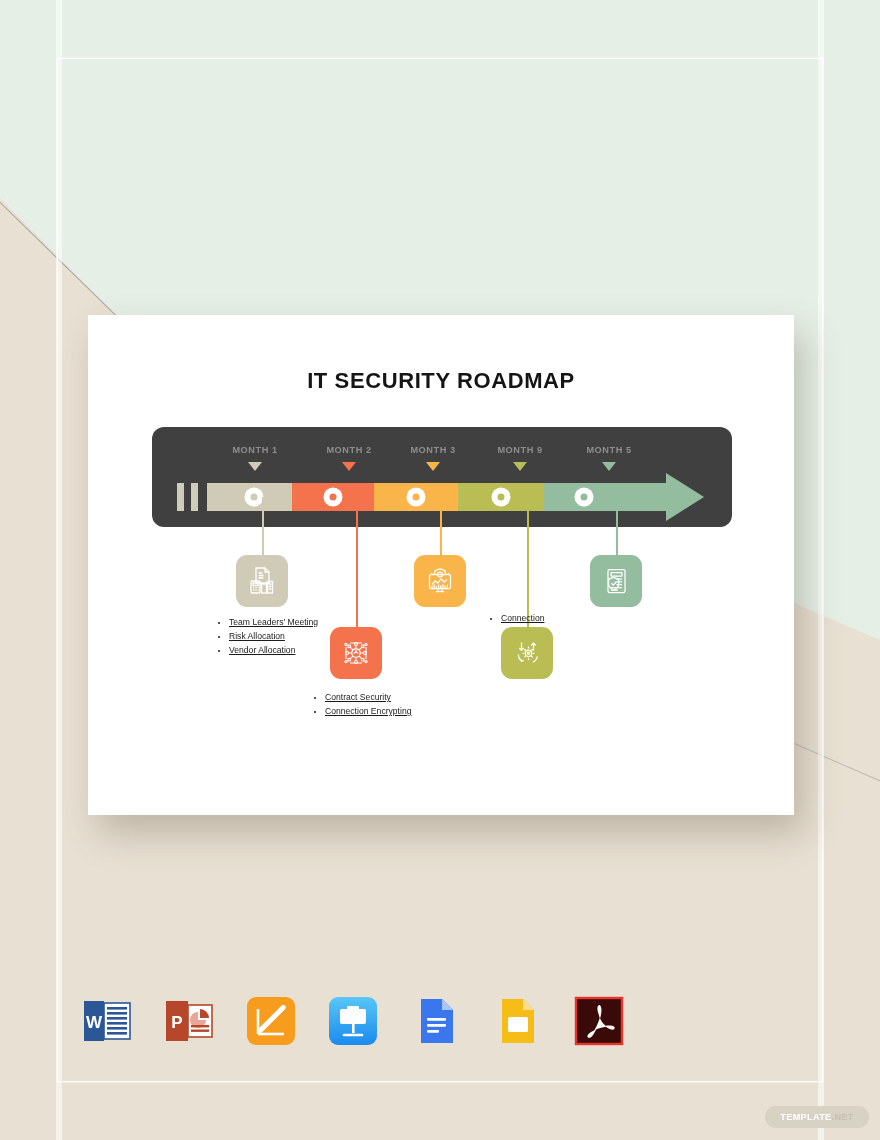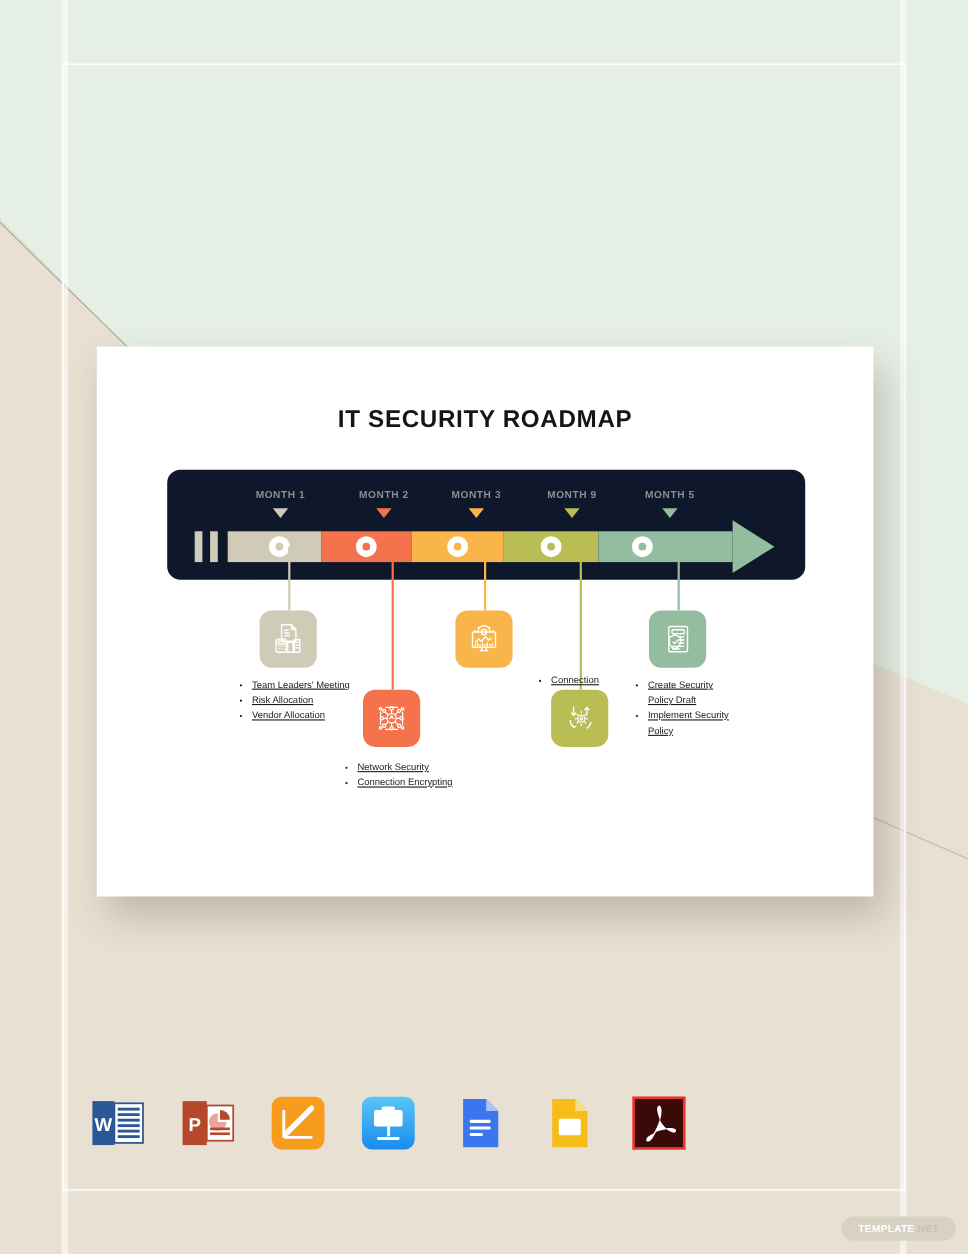--- a/index.html
+++ b/index.html
@@ -55,21 +55,21 @@
     box-shadow:10px 18px 34px rgba(90,80,60,.30);
   }
   .slide-title{
     position:absolute;left:0;right:0;top:53px;text-align:center;
     font-size:22px;font-weight:bold;letter-spacing:.6px;color:#151515;
   }
 
   
   .tl-panel{
     position:absolute;left:64px;top:112px;width:580px;height:100px;
-    background:#0f172a;border-radius:12px;
+    background:#404040;border-radius:12px;
   }
   .month-labels{position:absolute;left:0;top:0;width:580px;height:100px;}
   .month-col{position:absolute;top:18px;width:100px;text-align:center;}
   .month-label{
     font-size:9.2px;font-weight:bold;letter-spacing:.55px;color:#8d8d8d;
     white-space:nowrap;
   }
   .month-caret{
     width:0;height:0;margin:7px auto 0;
     border-left:7px solid transparent;border-right:7px solid transparent;
@@ -247,21 +247,21 @@
         <circle cx="22.8" cy="22.8" r="1.4"></circle>
       <path d="M6 10v12M26 10v12M10 6h12M10 26h12"></path>
       <circle cx="6" cy="7.4" r="1.1"></circle>
         <circle cx="26" cy="7.4" r="1.1"></circle>
       <circle cx="6" cy="24.6" r="1.1"></circle>
         <circle cx="26" cy="24.6" r="1.1"></circle>
     </svg>
   </div>
   <div class="bullets" style="left:226px;top:376px;width:100px">
     <ul>
-      <li>Network Security</li>
+      <li>Contract Security</li>
       <li>Connection Encrypting</li>
     </ul>
   </div>
 
   <div class="tile" style="left:326px;top:240px;background:#f9b54a">
     <svg width="32" height="32" viewBox="0 0 32 32" fill="none" stroke="#ffffff" stroke-width="1.25">
       <path d="M10.4 9.4a5.6 5.6 0 0 1 11.2 0"></path>
       <path d="M16 3.2v1.6M10.6 4.9l.9 1.4M21.4 4.9l-.9 1.4M7 8.3l1.5.7M25 8.3l-1.5.7"></path>
       <circle cx="16" cy="9.6" r="2.4"></circle>
       <rect x="5.5" y="9.5" width="21" height="14" rx="1.2"></rect>
@@ -292,26 +292,20 @@
 
   <div class="tile" style="left:502px;top:240px;background:#93bd9e">
     <svg width="32" height="32" viewBox="0 0 32 32" fill="none" stroke="#ffffff" stroke-width="1.25">
       <rect x="8" y="4.5" width="17" height="23" rx="1.4"></rect>
       <rect x="11" y="7.5" width="11" height="3.6" rx=".6"></rect>
       <path d="M16.5 14h5.5M16.5 16.8h5.5M16.5 19.6h5.5M11 22.6h11M11 25h7"></path>
       <path d="M13.6 12.4l-5.1 1.9v4.2c0 3 2.2 5.4 5.1 6.3 2.9-.9 5.1-3.3 5.1-6.3v-4.2z" fill="none"></path>
       <path d="M11.4 18.3l1.8 1.8 3.3-3.6"></path>
     </svg>
   </div>
-  <div class="bullets" style="left:490px;top:301px;width:90px">
-    <ul>
-      <li>Create Security Policy Draft</li>
-      <li>Implement Security Policy</li>
-    </ul>
-  </div>
 </div>
 
 <div id="apps">
 
   <div class="app">
     <svg width="54" height="54" viewBox="0 0 54 54">
       <rect x="4" y="7" width="20" height="40" fill="#2b5797"></rect>
       <rect x="24" y="9" width="26" height="36" fill="#ffffff" stroke="#2b5797" stroke-width="1.6"></rect>
       <g fill="#2b5797">
         <rect x="27" y="13" width="20" height="2.6"></rect>

